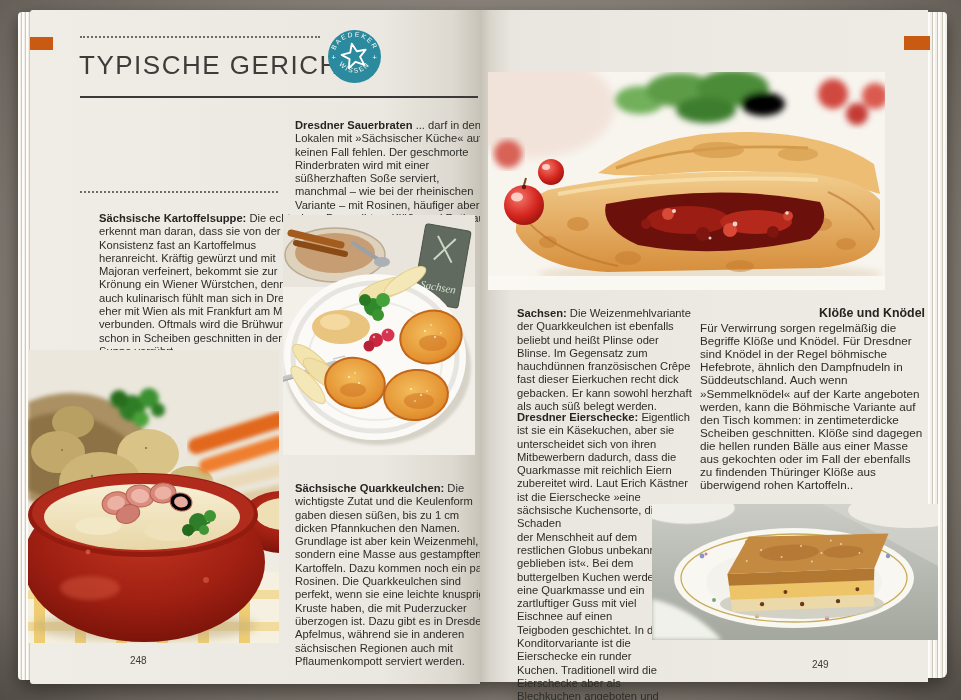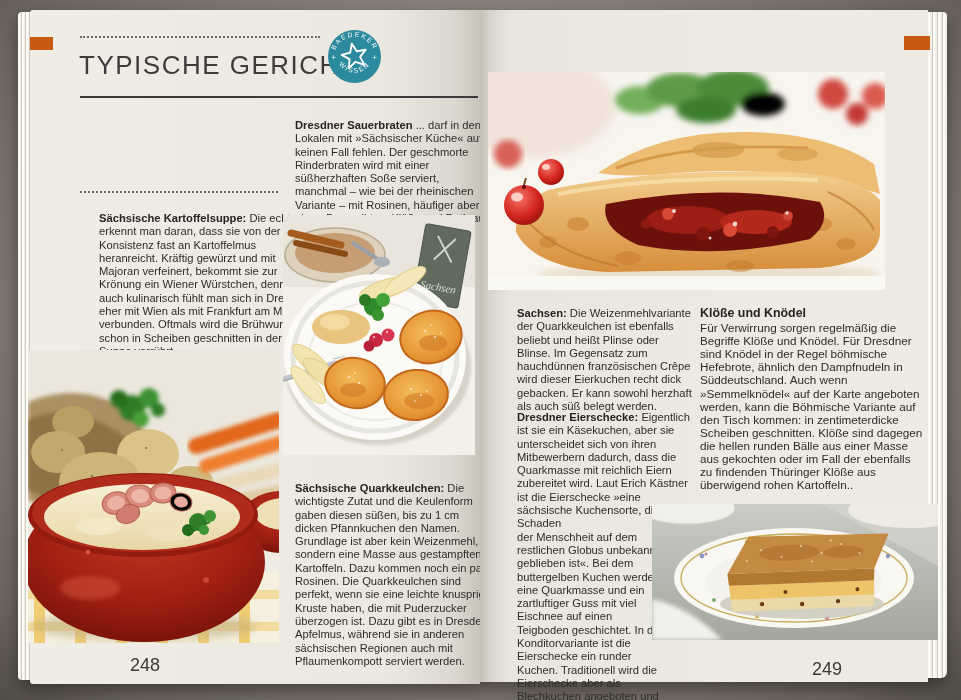--- a/index.html
+++ b/index.html
@@ -32,27 +32,27 @@
          font-size:11.4px;line-height:13.6px;color:#47453f;}
   .article{position:absolute;margin:12px;font-size:11.2px;line-height:13.3px;color:#2e2c29;}
   .article b{font-weight:700;color:#262422;}
   .art-kartoffelsuppe{left:57px;top:190px;width:213px;}
   .art-sauerbraten{left:253px;top:97px;width:196px;}
   .art-quark{left:253px;top:460px;width:197px;}
   .art-plinsen{left:25px;top:285px;width:178px;}
   .art-eierschecke{left:25px;top:389px;width:178px;}
   .art-eierschecke .narrow{display:block;width:148px;}
   .art-kloesse{left:208px;top:285px;width:225px;font-size:11.7px;line-height:13.1px;}
-  .blockhead{display:block;font-size:12.4px;margin-bottom:1px;}
+  .blockhead{display:block;font-size:12.4px;margin-bottom:1px;text-align:right;}
   .photo{position:absolute;display:block;}
   .photo-soup{left:-2px;top:340px;width:251px;height:293px;}
   .photo-quark{left:253px;top:205px;width:192px;height:240px;}
   .photo-plinse{left:8px;top:62px;width:397px;height:218px;}
   .photo-eierschecke{left:172px;top:494px;width:286px;height:136px;}
-  .pagenum{position:absolute;font-size:18px;color:#3b3a36;}
+  .pagenum{position:absolute;font-size:10px;color:#3b3a36;}
   .pagenum-l{left:100px;top:645px;}
   .pagenum-r{left:332px;top:649px;}
 </style>
 </head>
 <body>
 
 <div class="scene">
   <div class="book">
     <div class="edges-left"></div>
     <div class="edges-right"></div>
@@ -383,21 +383,21 @@
           <circle cx="63" cy="100" r="13" fill="url(#currG)"></circle>
           <ellipse cx="58" cy="95" rx="4" ry="3" fill="#ffd9d0" opacity="0.9"></ellipse>
           <circle cx="36" cy="133" r="20" fill="url(#currG)"></circle>
           <ellipse cx="29" cy="125" rx="6" ry="4.5" fill="#ffd9d0" opacity="0.9"></ellipse>
           <path d="M36,113 L38,106" stroke="#7a4a20" stroke-width="2"></path>
           <circle cx="36" cy="115" r="2.2" fill="#6e1410"></circle>
         </g>
         <rect y="204" width="397" height="14" fill="#faf8f2"></rect>
       </svg>
 
-      <p class="article art-plinsen"><b>Sachsen:</b> <span>Die Weizenmehlvariante der Quarkkeulchen ist ebenfalls beliebt und heißt Plinse oder Blinse. Im Gegensatz zum hauchdünnen französischen Crêpe wird dieser Eierkuchen recht dick gebacken. Er kann sowohl herzhaft als auch süß belegt werden.</span></p>
+      <p class="article art-plinsen"><b>Sachsen:</b> <span>Die Weizenmehlvariante der Quarkkeulchen ist ebenfalls beliebt und heißt Plinse oder Blinse. Im Gegensatz zum hauchdünnen französischen Crêpe fast dieser Eierkuchen recht dick gebacken. Er kann sowohl herzhaft als auch süß belegt werden.</span></p>
 
       <p class="article art-eierschecke"><b>Dresdner Eierschecke:</b> <span>Eigentlich ist sie ein Käsekuchen, aber sie unterscheidet sich von ihren Mitbewerbern dadurch, dass die Quarkmasse mit reichlich Eiern zubereitet wird. Laut Erich Kästner ist die Eierschecke »eine sächsische Kuchensorte, die zum Schaden</span><span class="narrow">der Menschheit auf dem restlichen Globus unbekannt geblieben ist«. Bei dem buttergelben Kuchen werden eine Quarkmasse und ein zartluftiger Guss mit viel Eischnee auf einen Teigboden geschichtet. In der Konditorvariante ist die Eierschecke ein runder Kuchen. Traditionell wird die Eierschecke aber als Blechkuchen angeboten und ist natürlich in fast jeder Bäckerei zu haben.</span></p>
 
       <p class="article art-kloesse"><b class="blockhead">Klöße und Knödel</b><span>Für Verwirrung sorgen regelmäßig die Begriffe Klöße und Knödel. Für Dresdner sind Knödel in der Regel böhmische Hefebrote, ähnlich den Dampfnudeln in Süddeutschland. Auch wenn »Semmelknödel« auf der Karte angeboten werden, kann die Böhmische Variante auf den Tisch kommen: in zentimeterdicke Scheiben geschnitten. Klöße sind dagegen die hellen runden Bälle aus einer Masse aus gekochten oder im Fall der ebenfalls zu findenden Thüringer Klöße aus überwigend rohen Kartoffeln..</span></p>
 
       <svg class="photo photo-eierschecke" viewBox="0 0 286 136" preserveAspectRatio="none">
         <defs>
           <linearGradient id="trayG" x1="0" y1="0" x2="0" y2="1">
             <stop offset="0%" stop-color="#caccc5"></stop>
               <stop offset="100%" stop-color="#a3a79e"></stop>

